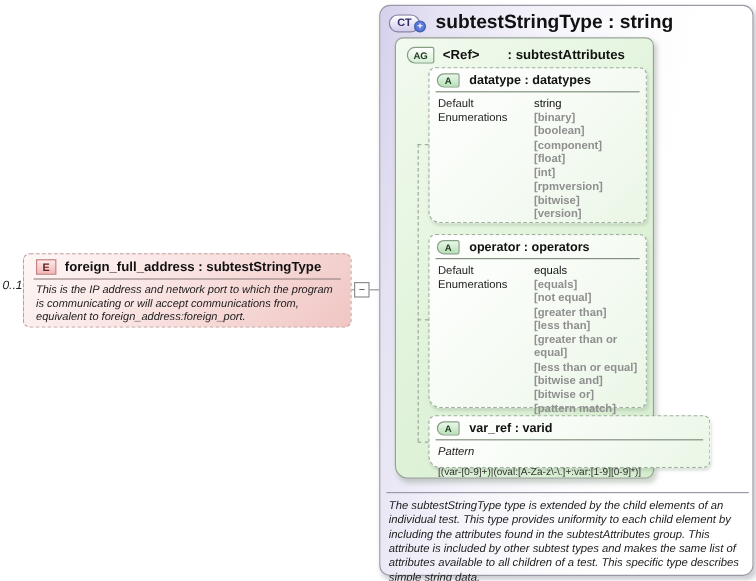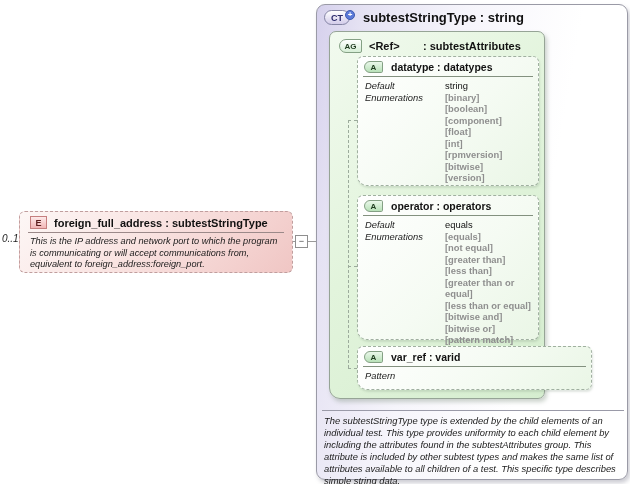--- a/index.html
+++ b/index.html
@@ -33,34 +33,34 @@
   }
 
   
   .ct-box {
     position:absolute; left:316px; top:4px; width:312px; height:476px;
     border:1px solid #9a9aa6; border-radius:9px;
     background:linear-gradient(100deg,#d5d0ec 0%,#e5e2f3 12%,#f6f5fb 38%,#ffffff 68%);
     box-shadow:2px 3px 4px rgba(110,110,130,0.35);
   }
   .ct-header { position:absolute; left:7px; top:5px; display:flex; align-items:center; gap:8px; }
-  .ct-icon-wrap { display:flex; align-items:flex-start; }
+  .ct-icon-wrap { display:flex; align-items:flex-end; }
   .ct-icon {
     width:26px; height:15px; display:flex; align-items:center; justify-content:center;
     border:1px solid #8585a5; border-radius:8px;
     background:linear-gradient(#ffffff,#d3ccea);
     font-size:9px; font-weight:bold; color:#2b2b6b;
   }
   .ct-plus {
     width:10px; height:10px; margin-left:-5px; border-radius:50%;
     background:#5b79d8; border:1px solid #3f5cb0; color:#fff;
     font-size:8px; font-weight:bold; line-height:8px;
     display:flex; align-items:center; justify-content:center;
   }
-  .ct-title { font-size:13px; font-weight:bold; color:#111; }
+  .ct-title { font-size:16px; font-weight:bold; color:#111; }
 
   
   .ag-box {
     position:absolute; left:12px; top:26px; width:216px; height:368px;
     border:1px solid #96a496; border-radius:7px; border-bottom-left-radius:11px;
     background:linear-gradient(135deg,#f2faef 0%,#e2f4dc 45%,#d5edcf 100%);
     box-shadow:2px 3px 4px rgba(110,130,110,0.35);
   }
   .ag-header { display:flex; align-items:center; padding:7px 0 0 9px; }
   .ag-icon {
@@ -92,21 +92,21 @@
     width:19px; height:12px; display:flex; align-items:center; justify-content:center;
     border:1px solid #84a084; border-radius:7px 2px 2px 7px;
     background:linear-gradient(#eaf7ea,#b8e1b8);
     font-size:8px; font-weight:bold; color:#1f3b1f;
   }
   .attr-title { font-size:10.5px; font-weight:bold; color:#111; }
   .attr-sep { margin:1px 5px 0 5px; border-top:1px solid #83917f; }
 
   .facets { display:flex; padding:3px 6px 0 7px; }
   .facet-labels { width:80px; flex:none; }
-  .facet-labels div { font-size:9.4px; font-style:italic; color:#222; line-height:11.5px; }
+  .facet-labels div { font-size:9.4px; color:#222; line-height:11.5px; }
   .facet-values div { font-size:9.4px; line-height:11.5px;font-weight:bold; }
   .facet-values .default { font-weight:normal; color:#111; }
   .facet-values .enum { color:#8f8f8f; }
 
   .pattern-row { display:flex; gap:7px; padding:3px 4px 0 7px; align-items:baseline;flex-direction:column; }
   .pattern-label { font-size:9.4px; font-style:italic; color:#222; }
   .pattern-value { font-size:8.4px; color:#333; white-space:nowrap; }
 
   
   .ct-sep { position:absolute; left:5px; top:405px; width:302px; border-top:1px solid #9a9aa8; }
@@ -210,20 +210,21 @@
       </div>
 
       <div class="attr-box attr-varref">
         <div class="attr-header">
           <span class="a-icon">A</span>
           <span class="attr-title">var_ref   : varid</span>
         </div>
         <div class="attr-sep"></div>
         <div class="pattern-row">
           <span class="pattern-label">Pattern</span>
+          <span class="pattern-value">[(var-[0-9]+)|(oval:[A-Za-z\-\.]+:var:[1-9][0-9]*)]</span>
         </div>
       </div>
     </div>
 
     <div class="ct-sep"></div>
     <div class="ct-annotation">The subtestStringType type is extended by the child elements of an individual test.  This type provides uniformity to each child element by including the attributes found in the subtestAttributes group.  This attribute is included by other subtest types and makes the same list of attributes available to all children of a test.  This specific type describes simple string data.</div>
   </div>
 
 </div>
 

